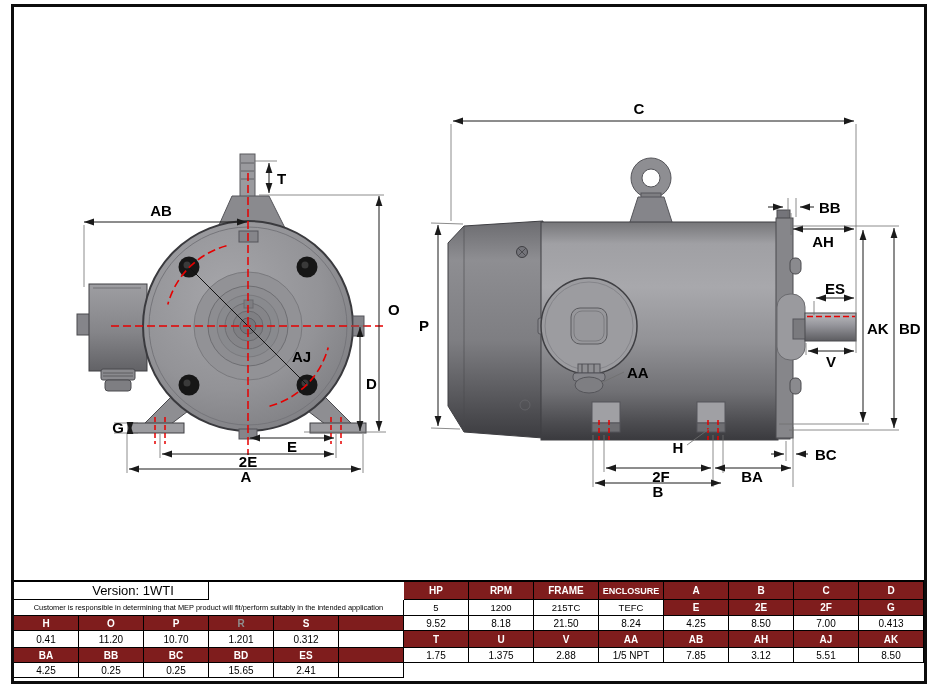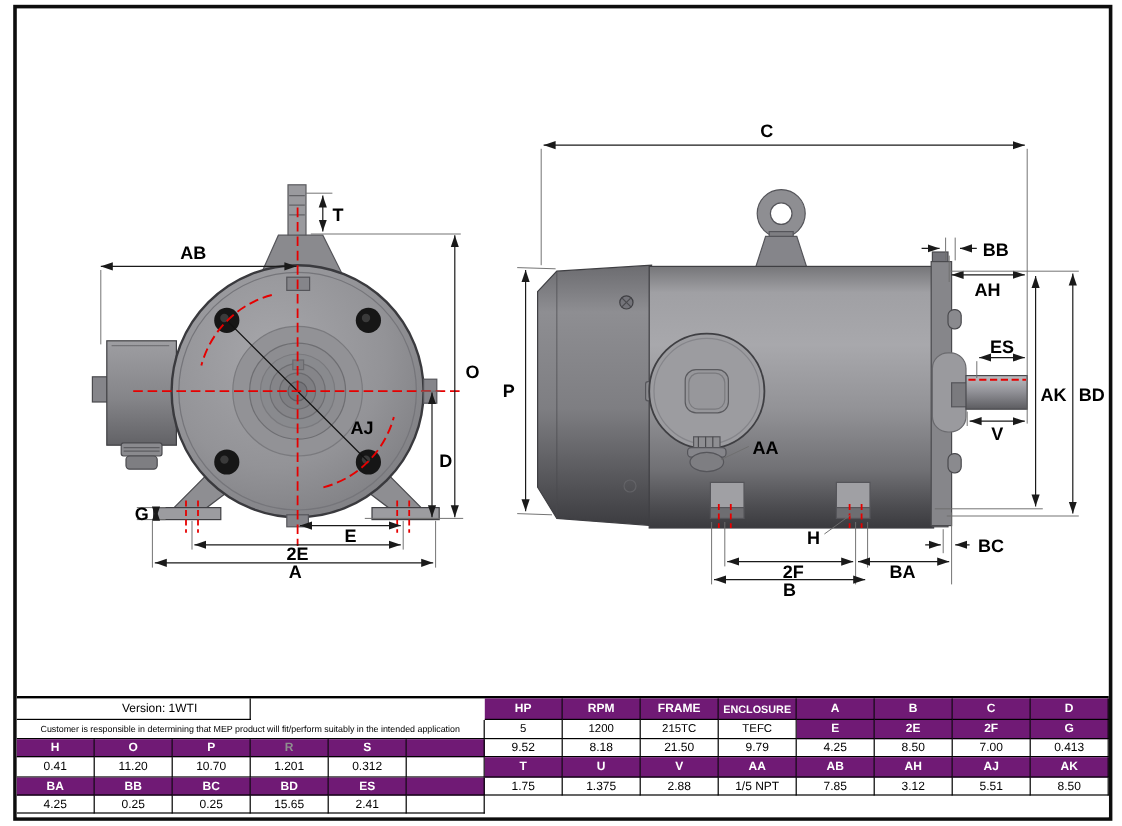--- a/index.html
+++ b/index.html
@@ -9,23 +9,23 @@
   .lbl{font:bold 15px "Liberation Sans",sans-serif;fill:#000;}
   .dim{stroke:#1a1a1a;stroke-width:1;fill:none;marker-start:url(#arw);marker-end:url(#arw);}
   .ext{stroke:#6e6e6e;stroke-width:.8;fill:none;}
   .red{stroke:#e60000;fill:none;}
   .ln{stroke:#4a4a4e;fill:none;}
   
   .tbl{position:absolute;left:0;right:0;bottom:0;height:99px;border-top:2.5px solid #000;background:#fff;
        display:grid;grid-template-columns:repeat(14,1fr);grid-template-rows:18px 16px 15px 17px 15px 15px;}
   .c{border-right:1.2px solid #000;border-bottom:1.2px solid #000;display:flex;align-items:center;justify-content:center;
      font-size:10px;color:#000;overflow:hidden;white-space:nowrap;}
-  .hd{background:#701a75;color:#fff;font-weight:bold;border-right:1.2px solid #000;border-bottom:1.2px solid #000;}
+  .hd{background:#7f1d1d;color:#fff;font-weight:bold;border-right:1.2px solid #000;border-bottom:1.2px solid #000;}
   .gray{color:#8f8f8f;}
-  .small{font-size:10px;padding-left:44px;}
+  .small{font-size:13px;padding-left:44px;}
   .tiny{font-size:7.4px;}
   .model{font-size:14px;font-weight:bold;}
   .v{font-size:9.5px;}
 </style>
 </head>
 <body>
 
 <div class="frame">
 
   <svg width="929" height="580" viewBox="3 4 929 580">
@@ -321,21 +321,21 @@
     <div class="c hd">H</div>
     <div class="c hd">O</div>
     <div class="c hd">P</div>
     <div class="c hd gray">R</div>
     <div class="c hd">S</div>
     <div class="c hd"></div>
 
     <div class="c">9.52</div>
     <div class="c">8.18</div>
     <div class="c">21.50</div>
-    <div class="c">9.79</div>
+    <div class="c">8.24</div>
     <div class="c">4.25</div>
     <div class="c">8.50</div>
     <div class="c">7.00</div>
     <div class="c">0.413</div>
     <div class="c">0.41</div>
     <div class="c">11.20</div>
     <div class="c">10.70</div>
     <div class="c">1.201</div>
     <div class="c">0.312</div>
     <div class="c"></div>

